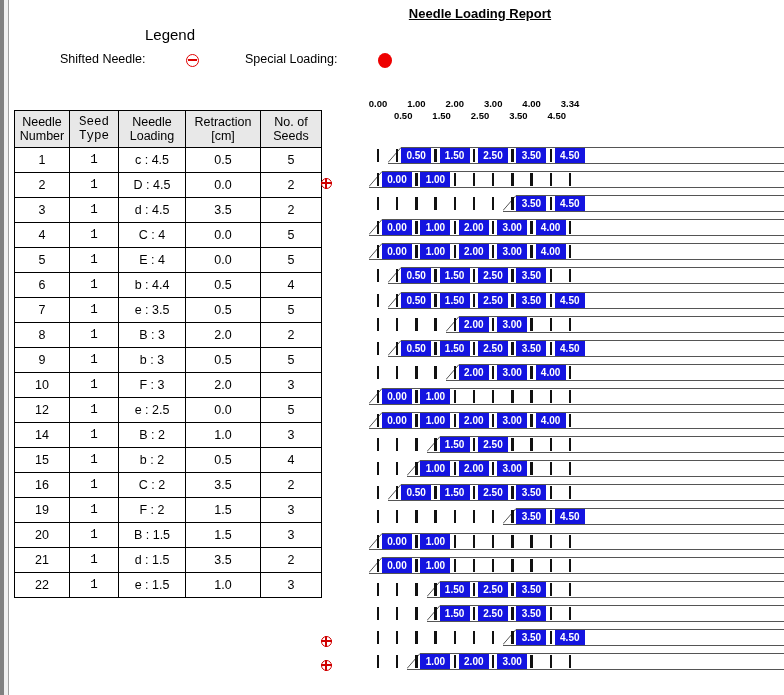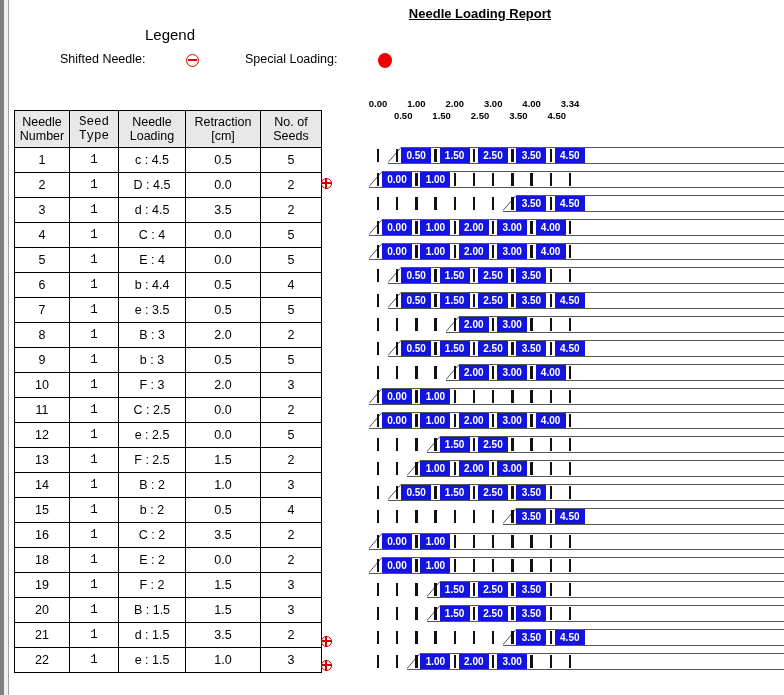--- a/index.html
+++ b/index.html
@@ -226,66 +226,45 @@
         <td class="col-seeds">5</td>
       </tr>
       <tr>
         <td class="col-num">10</td>
         <td class="col-seed">1</td>
         <td class="col-pos">F : 3</td>
         <td class="col-retr">2.0</td>
         <td class="col-seeds">3</td>
       </tr>
       <tr>
-        <td class="col-num">11</td>
-        <td class="col-seed">1</td>
-        <td class="col-pos">C : 2.5</td>
-        <td class="col-retr">0.0</td>
-        <td class="col-seeds">2</td>
-      </tr>
-      <tr>
         <td class="col-num">12</td>
         <td class="col-seed">1</td>
         <td class="col-pos">e : 2.5</td>
         <td class="col-retr">0.0</td>
         <td class="col-seeds">5</td>
       </tr>
       <tr>
-        <td class="col-num">13</td>
-        <td class="col-seed">1</td>
-        <td class="col-pos">F : 2.5</td>
-        <td class="col-retr">1.5</td>
-        <td class="col-seeds">2</td>
-      </tr>
-      <tr>
         <td class="col-num">14</td>
         <td class="col-seed">1</td>
         <td class="col-pos">B : 2</td>
         <td class="col-retr">1.0</td>
         <td class="col-seeds">3</td>
       </tr>
       <tr>
         <td class="col-num">15</td>
         <td class="col-seed">1</td>
         <td class="col-pos">b : 2</td>
         <td class="col-retr">0.5</td>
         <td class="col-seeds">4</td>
       </tr>
       <tr>
         <td class="col-num">16</td>
         <td class="col-seed">1</td>
         <td class="col-pos">C : 2</td>
         <td class="col-retr">3.5</td>
-        <td class="col-seeds">2</td>
-      </tr>
-      <tr>
-        <td class="col-num">18</td>
-        <td class="col-seed">1</td>
-        <td class="col-pos">E : 2</td>
-        <td class="col-retr">0.0</td>
         <td class="col-seeds">2</td>
       </tr>
       <tr>
         <td class="col-num">19</td>
         <td class="col-seed">1</td>
         <td class="col-pos">F : 2</td>
         <td class="col-retr">1.5</td>
         <td class="col-seeds">3</td>
       </tr>
       <tr>

